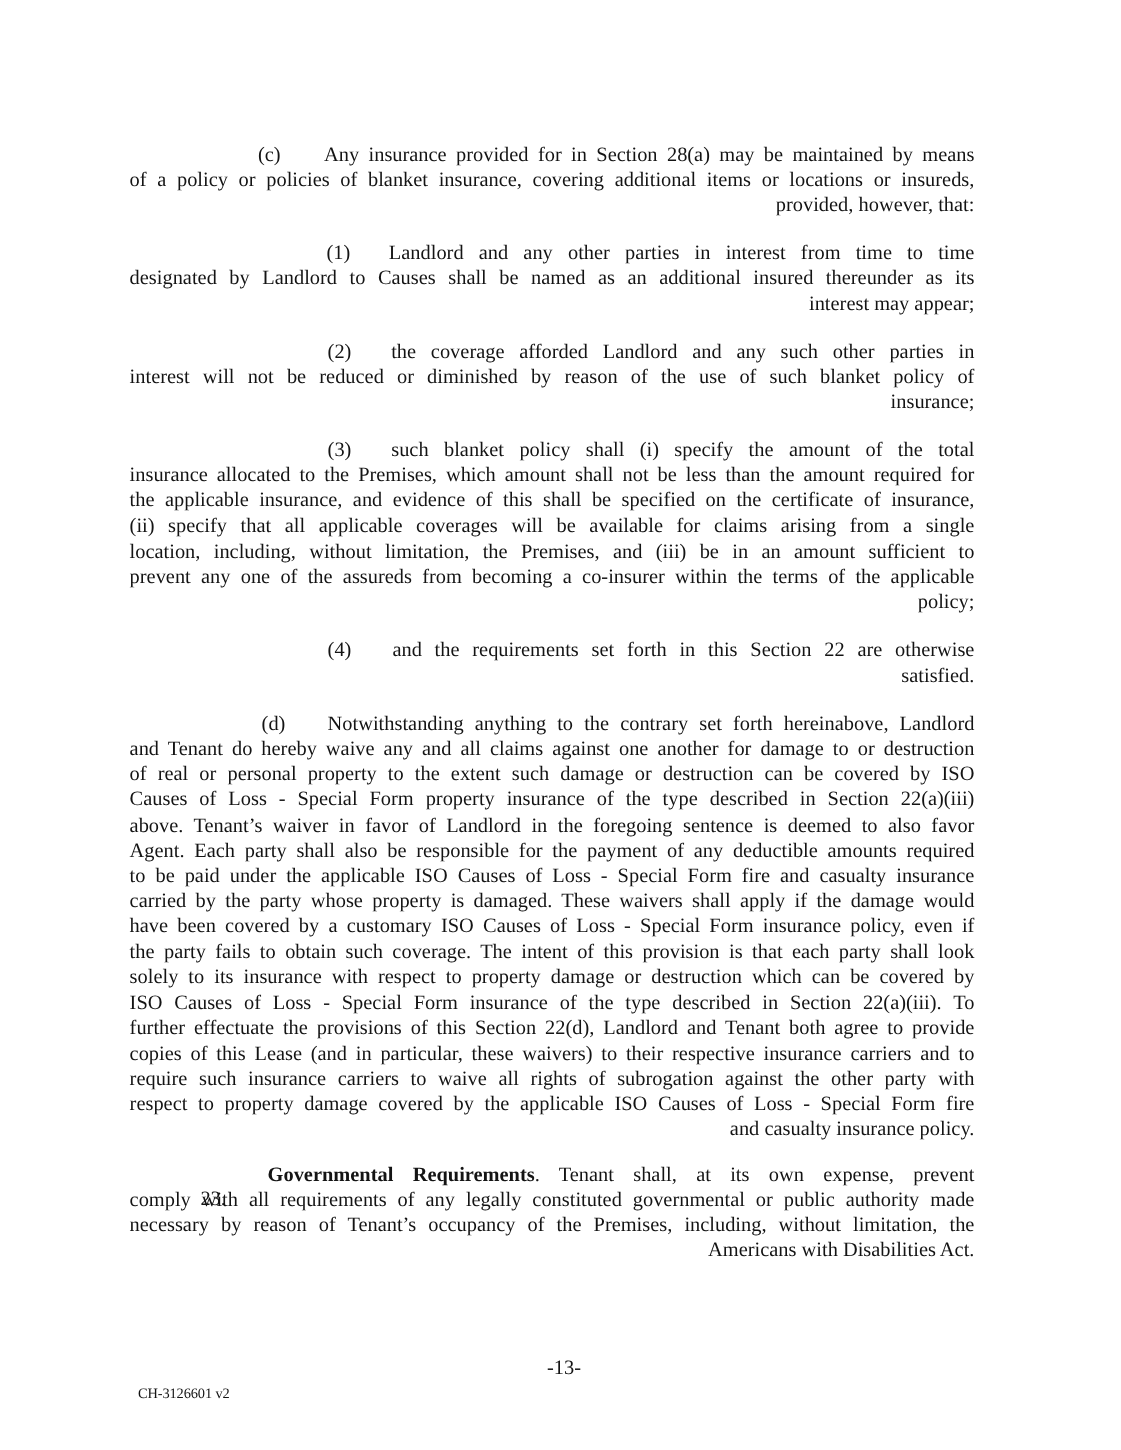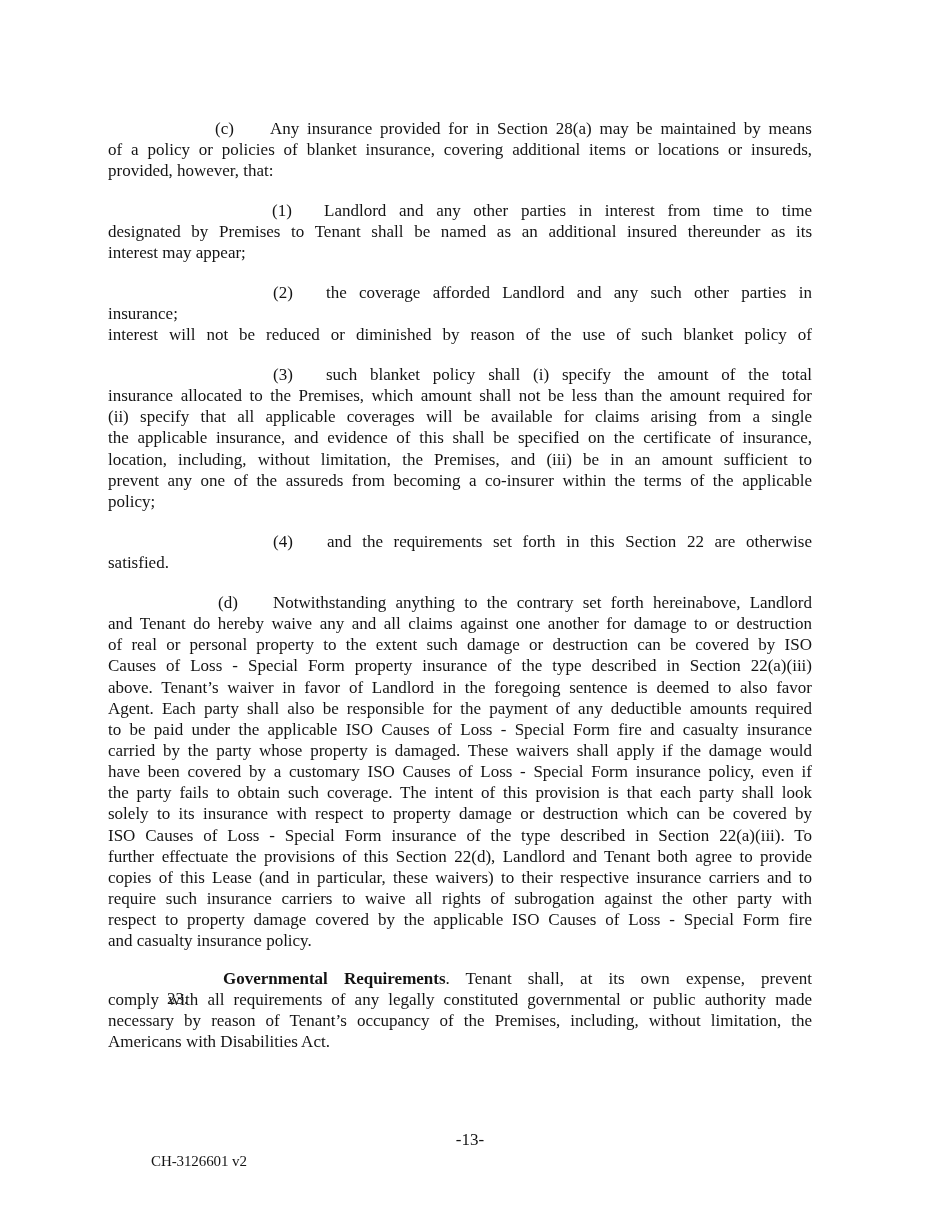--- a/index.html
+++ b/index.html
@@ -4,65 +4,65 @@
   <style>
     html, body { margin: 0; padding: 0; background: #ffffff; }
     body { width: 934px; height: 1208px; position: relative; overflow: hidden; }
     .page {
       position: absolute; left: 0; top: 0; width: 934px; height: 1208px;
       background: #ffffff; color: #141414;
       font-family: "Liberation Serif", "DejaVu Serif", serif;
       font-size: 17px; line-height: 21.15px;
     }
     .para { position: absolute; left: 108px; width: 704px; }
-    .line { display: block; width: 704px; height: 21.15px; white-space: normal; text-align: left; }
+    .line { display: block; width: 704px; height: 21.15px; white-space: normal; text-align: right; }
     .line.j { text-align: justify; text-align-last: justify; word-spacing: -1px; }
     .line.first { position: relative; box-sizing: border-box; }
     .lbl { position: absolute; top: 0; }
     .bold { font-weight: normal; margin-top: 20px; }
     .heading { font-weight: bold; text-underline-offset: 2px; }
     .footer-page { position: absolute; left: 0; width: 934px; top: 1129px; text-align: center; font-size: 17px; line-height: 21px; padding-left: 6px; box-sizing: border-box; }
-    .footer-id { position: absolute; left: 115px; top: 1155px; font-size: 15px; line-height: 12px; letter-spacing: -0.1px; margin-left: 36px; }
+    .footer-id { position: absolute; left: 115px; top: 1155px; font-size: 12px; line-height: 12px; letter-spacing: -0.1px; }
   </style>
 </head>
 <body>
 
 <div class="page">
 
   <div class="para" style="top:118px">
     <div class="line j first" style="padding-left:162px">
       <span class="lbl" style="left:107px">(c)</span><span>Any insurance provided for in Section 28(a) may be maintained by means</span>
     </div>
     <div class="line j">of a policy or policies of blanket insurance, covering additional items or locations or insureds,</div>
     <div class="line">provided, however, that:</div>
   </div>
 
   <div class="para" style="top:200px">
     <div class="line j first" style="padding-left:216px">
       <span class="lbl" style="left:164px">(1)</span><span>Landlord and any other parties in interest from time to time</span>
     </div>
-    <div class="line j">designated by Premises to Tenant shall be named as an additional insured thereunder as its</div>
+    <div class="line j">designated by Landlord to Causes shall be named as an additional insured thereunder as its</div>
     <div class="line">interest may appear;</div>
   </div>
 
   <div class="para" style="top:282px">
     <div class="line j first" style="padding-left:218px">
       <span class="lbl" style="left:165px">(2)</span><span>the coverage afforded Landlord and any such other parties in</span>
     </div>
+    <div class="line j">interest will not be reduced or diminished by reason of the use of such blanket policy of</div>
     <div class="line">insurance;</div>
-    <div class="line j">interest will not be reduced or diminished by reason of the use of such blanket policy of</div>
   </div>
 
   <div class="para" style="top:364px">
     <div class="line j first" style="padding-left:218px">
       <span class="lbl" style="left:165px">(3)</span><span>such blanket policy shall (i) specify the amount of the total</span>
     </div>
     <div class="line j">insurance allocated to the Premises, which amount shall not be less than the amount required for</div>
+    <div class="line j">the applicable insurance, and evidence of this shall be specified on the certificate of insurance,</div>
     <div class="line j">(ii) specify that all applicable coverages will be available for claims arising from a single</div>
-    <div class="line j">the applicable insurance, and evidence of this shall be specified on the certificate of insurance,</div>
     <div class="line j">location, including, without limitation, the Premises, and (iii) be in an amount sufficient to</div>
     <div class="line j">prevent any one of the assureds from becoming a co-insurer within the terms of the applicable</div>
     <div class="line">policy;</div>
   </div>
 
   <div class="para" style="top:531px">
     <div class="line j first" style="padding-left:219px">
       <span class="lbl" style="left:165px">(4)</span><span>and the requirements set forth in this Section 22 are otherwise</span>
     </div>
     <div class="line">satisfied.</div>

